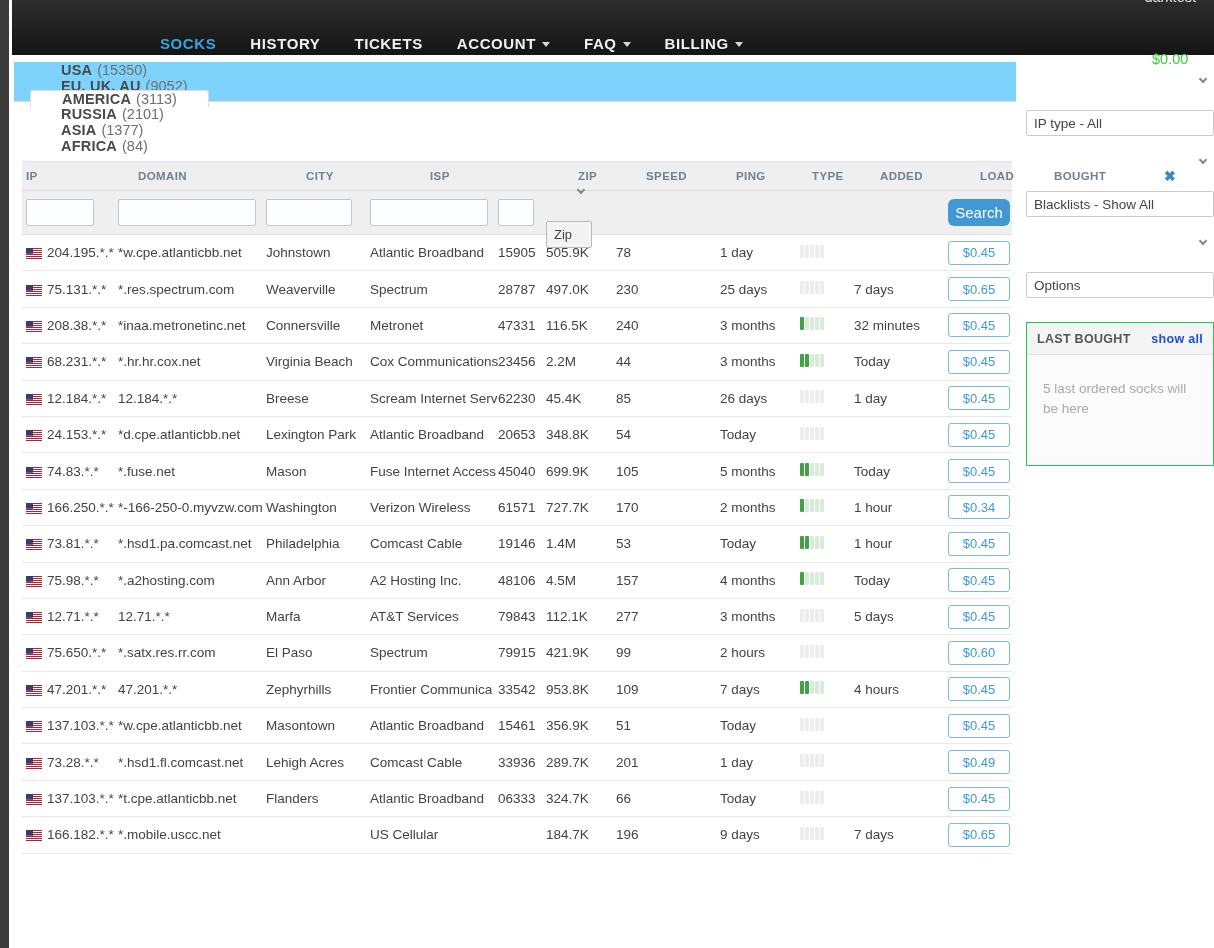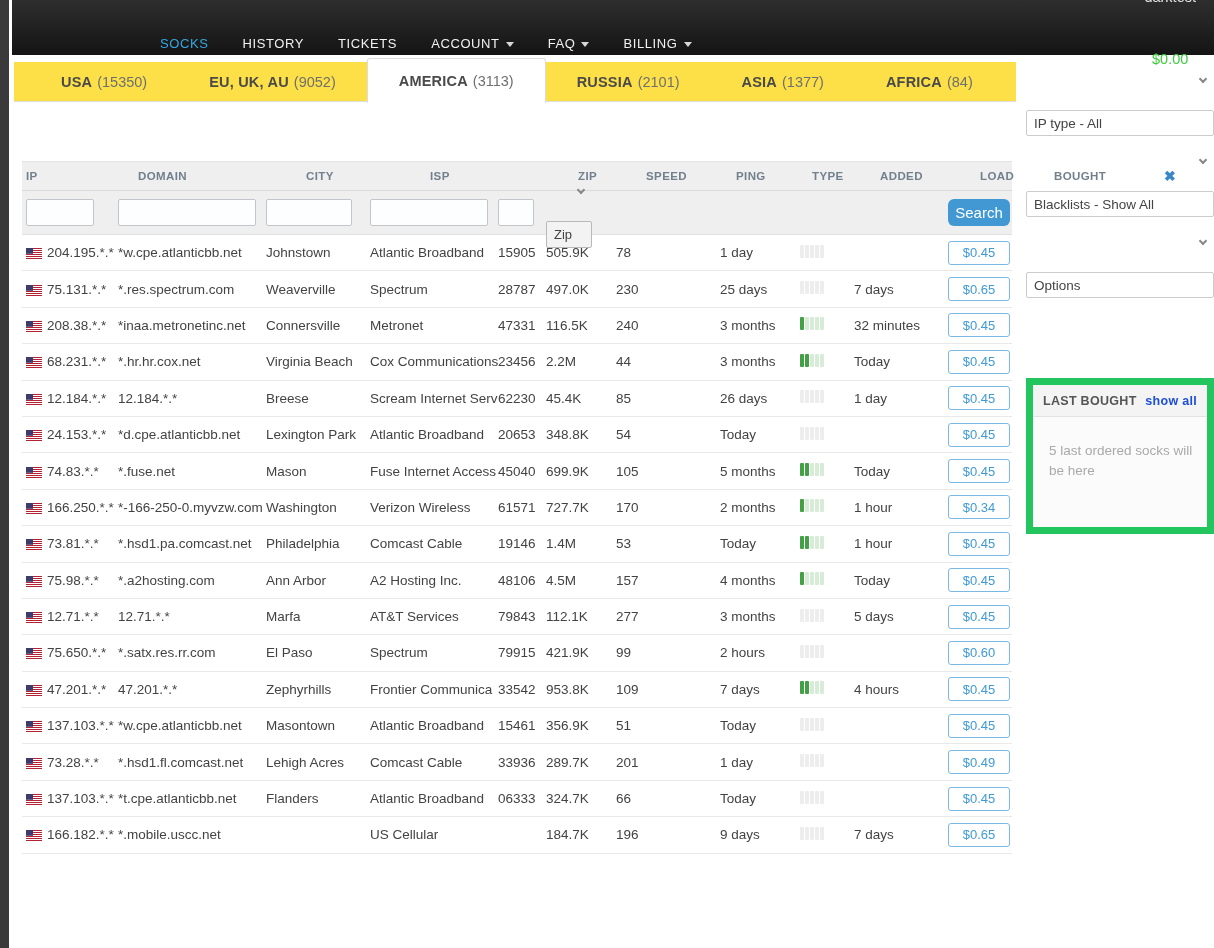--- a/index.html
+++ b/index.html
@@ -12,38 +12,38 @@
   
   .edge { position:absolute; left:0; top:0; width:9px; height:948px; background:#3a3a3a; z-index:9; }
   .page { margin-left:12px; }
 
   
   nav {
     height:55px; background:linear-gradient(#2e2e2e,#141414);
     display:flex; align-items:center; padding:0 18px 0 148px;
   }
   .nav-items { display:flex; gap:34px; align-items:center; }
-  .nav-item { color:#f1f1f1; font-weight:normal; font-size:13px; letter-spacing:.6px;
+  .nav-item { color:#f1f1f1; font-weight:bold; font-size:15px; letter-spacing:.6px;
     text-decoration:none; display:flex; align-items:center; gap:6px; cursor:pointer;margin-top:32px; }
   .nav-item.active { color:#35a7e0; }
   .caret { width:0; height:0; border-left:4px solid transparent; border-right:4px solid transparent;
     border-top:5px solid #d8d8d8; margin-top:2px; }
   .nav-right { margin-left:auto; display:flex; gap:46px; align-items:center;flex-direction:column; }
   .nav-right a { text-decoration:none; font-size:14.5px; cursor:pointer; }
   .user-link { color:#e4e4e4; }
   .balance-link { color:#3ecb3e; }
 
   
   .content { display:flex; padding-left:2px; }
   .left-col { width:1002px; }
   .sidebar { width:188px; margin-left:10px; padding-top:12px; }
 
   
-  .tabbar { margin-top:7px; background:#fde047; border-bottom:1px solid #dcdcdc;
-    display:flex; align-items:flex-start; height:40px; padding-left:16px; }
+  .tabbar { margin-top:7px; background:#7dd3fc; border-bottom:1px solid #dcdcdc;
+    display:flex; align-items:flex-start; height:40px; padding-left:16px;flex-direction:column; }
   .tab { padding:0 31px; height:40px; display:flex; align-items:center; gap:5px;
     font-size:14.5px; color:#4a4a4a; cursor:pointer; white-space:nowrap; }
   .tab b { letter-spacing:.2px; }
   .tab .cnt { color:#6f6f6f; }
   .tab.active { background:#fff; border:1px solid #dcdcdc; border-bottom:none;
     height:45px; margin-top:-4px; margin-bottom:-1px; border-radius:3px 3px 0 0; z-index:2; }
 
   
   .states { padding:13px 0 12px 12px; display:grid; grid-template-columns:repeat(12,81.5px);
     row-gap:7px; font-size:13.5px; color:#555; }
@@ -95,21 +95,21 @@
   .load i { width:4px; height:13px; border-radius:1px; background:#ededed; }
   .load i.on  { background:#43a047; }
   .load i.dim { background:#d6ecd6; }
   .price-btn { width:62px; height:24px; background:#fff; border:1px solid #79b9e4;
     color:#3f9ad6; border-radius:3px; font-size:13px; font-family:inherit; cursor:pointer; }
 
   
   .side-sel { display:block; margin-bottom:12px; width:188px; }
   .side-sel select { width:100%; background:#fff; border:1px solid #ccc; height:26px;
     font-size:13.5px; color:#444; }
-  .lb-panel { margin-top:80px; border:7px solid #22c55e; background:#fbfbfb; width:188px; }
+  .lb-panel { margin-top:24px; border:1px solid #22c55e; background:#fbfbfb; width:188px; }
   .lb-head { height:32px; background:#f4f4f4; border-bottom:1px solid #e3e3e3;
     display:flex; align-items:center; justify-content:space-between; padding:0 10px;
     font-size:12.5px; font-weight:bold; color:#555; letter-spacing:.3px; }
   .lb-link { color:#1d4ed8; text-decoration:none; cursor:pointer; }
   .lb-body { height:110px; padding:24px 14px 0 16px; color:#a9a9a9; font-size:13.5px; line-height:1.5; }
 </style>
 </head>
 <body>
 
 <div class="edge"></div>

